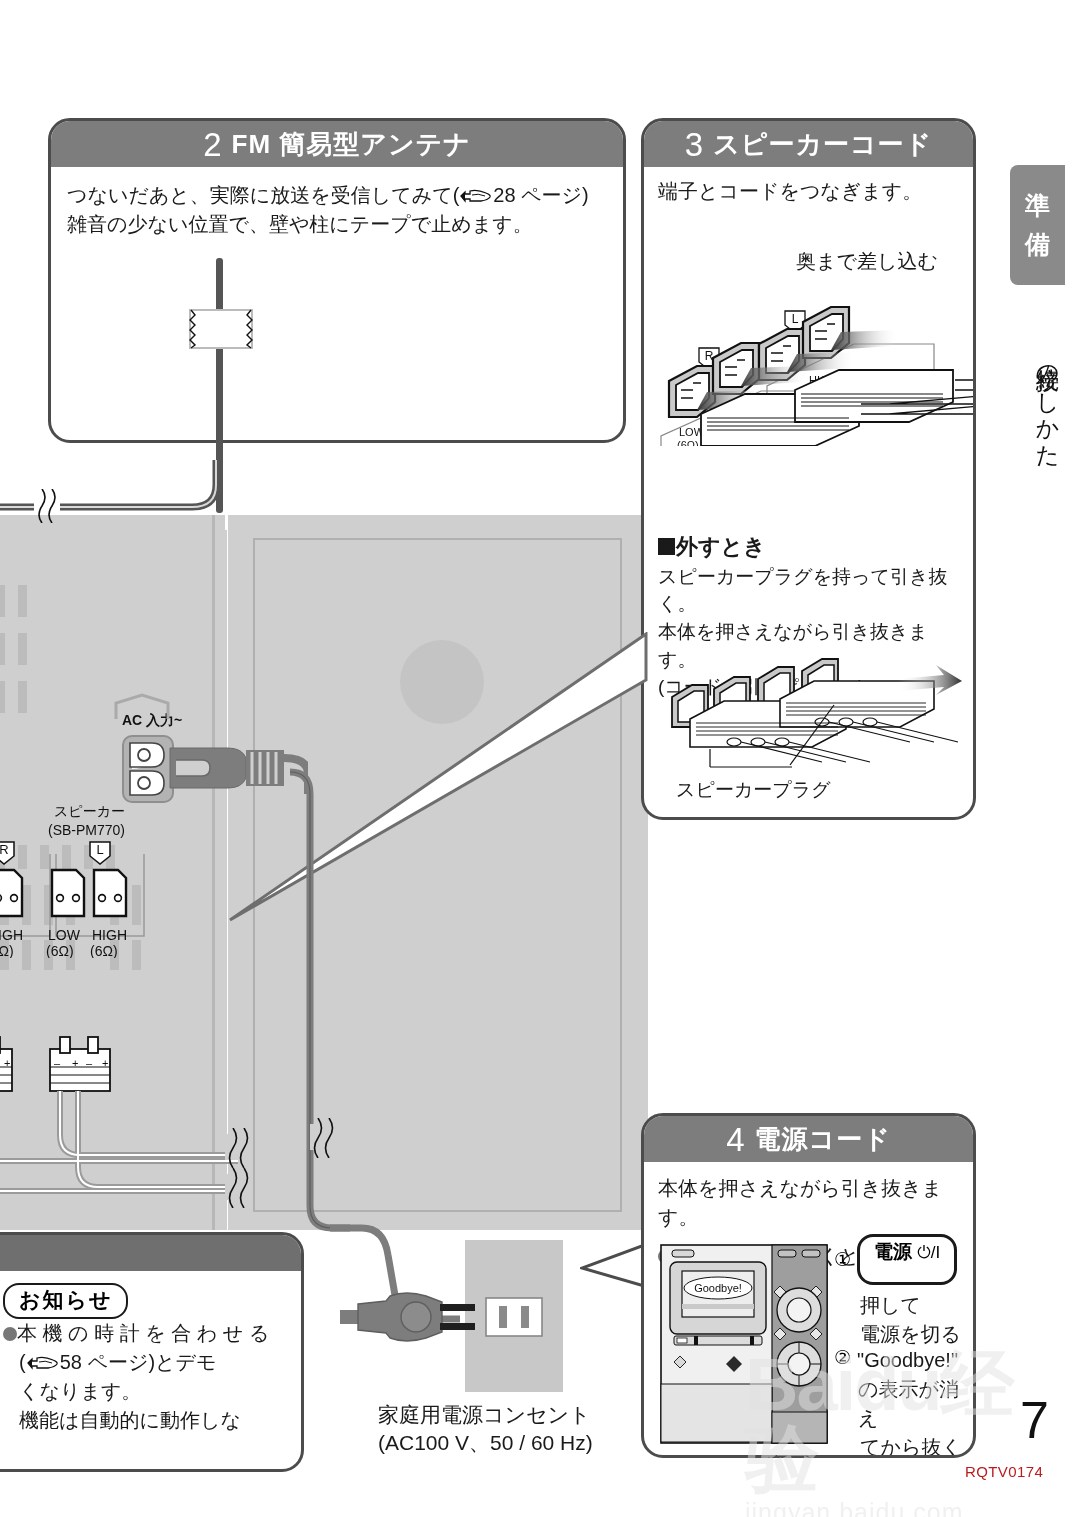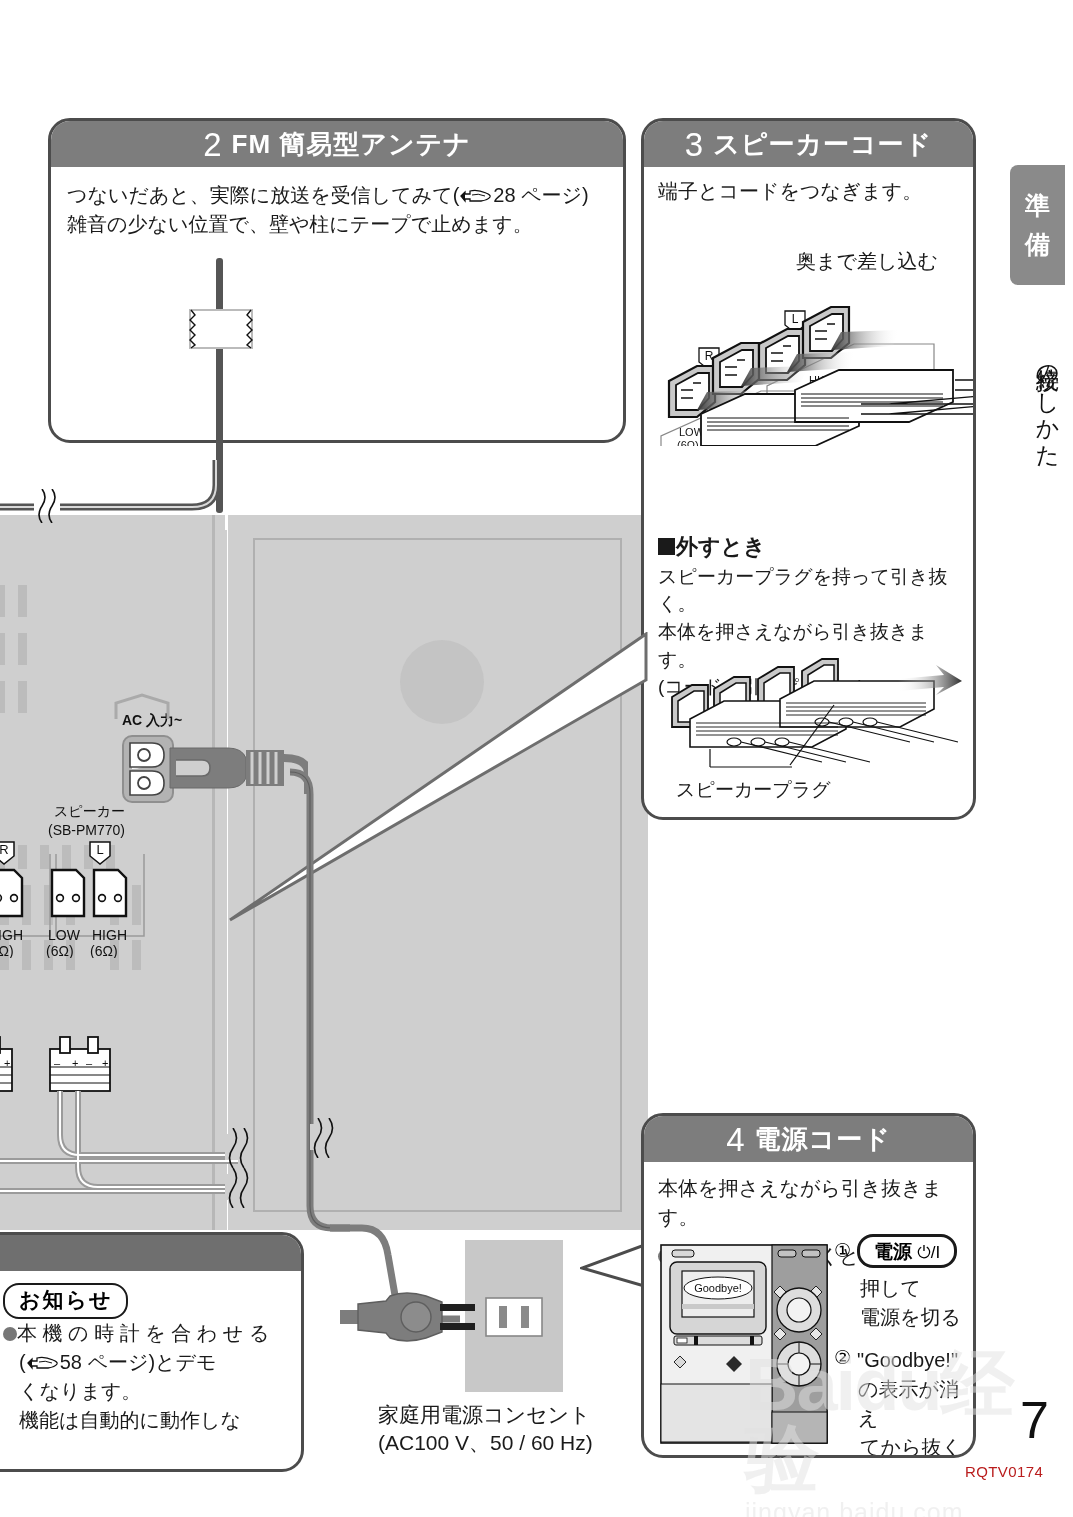--- a/index.html
+++ b/index.html
@@ -40,21 +40,21 @@
   
   #wm{position:absolute;left:745px;top:1348px;width:330px;height:130px;pointer-events:none;opacity:.5;}
   #wm .big{font-size:74px;font-weight:700;color:#e2e2e2;letter-spacing:-2px;line-height:1;}
   #wm .small{font-size:25px;color:#e2e2e2;letter-spacing:1px;margin-top:2px;}
 
   #pageno{position:absolute;left:1020px;top:1390px;font-size:52px;color:#111;}
   #pagecode{position:absolute;left:965px;top:1463px;font-size:15px;color:#b91c1c;letter-spacing:.4px;}
 
   .circnum{display:inline-block;width:22px;height:22px;border:1.8px solid #1a1a1a;border-radius:50%;font-size:15px;line-height:20px;text-align:center;vertical-align:1px;}
 
-  .pwrbtn{display:inline-block;border:3px solid #1a1a1a;border-radius:16px;background:#fff;padding:2px 14px 0;font-size:19px;font-weight:700;}
+  .pwrbtn{display:inline-block;border:3px solid #1a1a1a;border-radius:16px;background:#fff;padding:2px 14px 17px;font-size:19px;font-weight:700;}
 </style>
 </head>
 <body>
 
 <div id="page">
 
   <div class="unit-back" style="left:-60px;top:515px;width:285px;height:715px;"></div>
   <div class="abs" style="left:212px;top:515px;width:3px;height:715px;background:#b7b7b7;"></div>
   <div class="abs" style="left:215px;top:530px;width:12px;height:700px;background:#cfcfcf;"></div>
 

